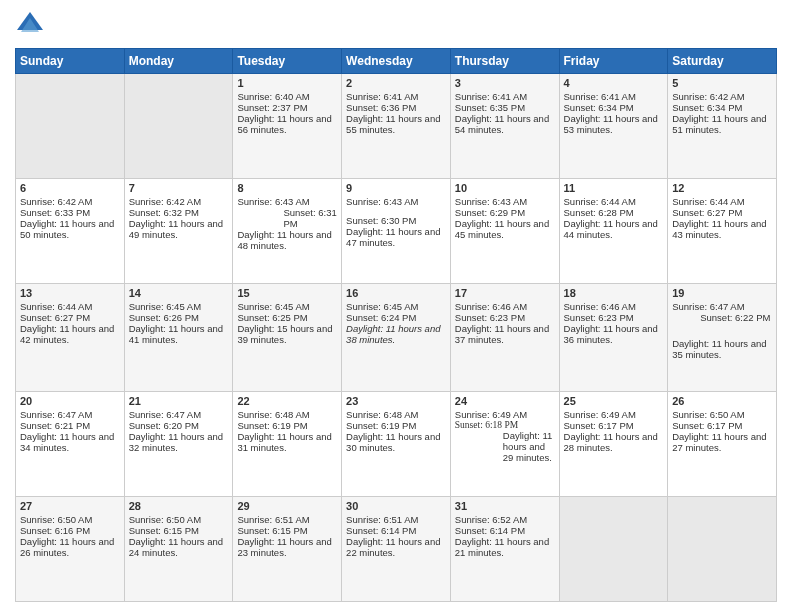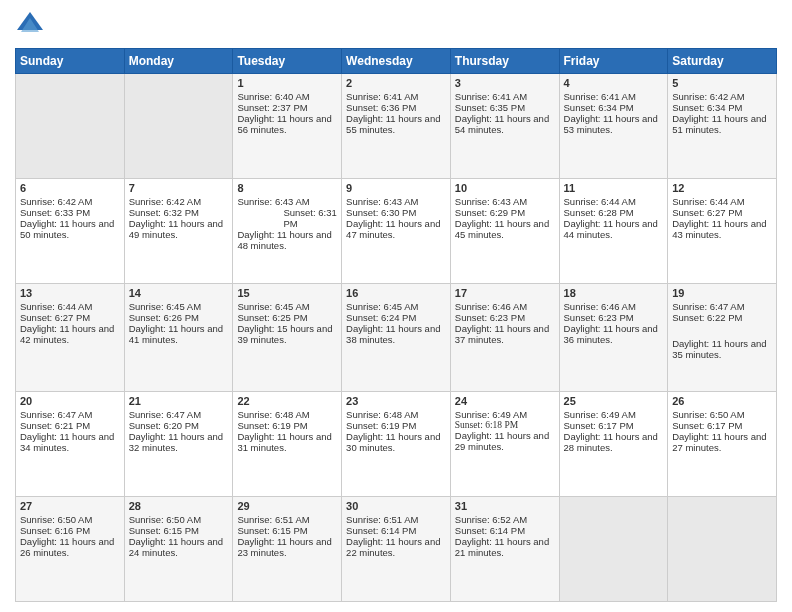--- a/index.html
+++ b/index.html
@@ -182,21 +182,21 @@
           </td>
           <td>
             <span class="day-number">8</span>
             <span style="display: block;">Sunrise: 6:43 AM</span>
             <span style="display: block; margin-left: 46px;">Sunset: 6:31 PM</span>
             <span style="display: block;">Daylight: 11 hours and 48 minutes.</span>
           </td>
           <td>
             <span class="day-number">9</span>
             <span style="display: block;">Sunrise: 6:43 AM</span>
-            <span style="display: block;">Sunset: 6:30 PM</span>
+            <span style="display: block; margin-top: 8px;">Sunset: 6:30 PM</span>
             <span style="display: block;">Daylight: 11 hours and 47 minutes.</span>
           </td>
           <td>
             <span class="day-number">10</span>
             <span style="display: block;">Sunrise: 6:43 AM</span>
             <span style="display: block;">Sunset: 6:29 PM</span>
             <span style="display: block;">Daylight: 11 hours and 45 minutes.</span>
           </td>
           <td>
             <span class="day-number">11</span>
@@ -227,38 +227,38 @@
           <td>
             <span class="day-number">15</span>
             <span style="display: block;">Sunrise: 6:45 AM</span>
             <span style="display: block;">Sunset: 6:25 PM</span>
             <span style="display: block;">Daylight: 15 hours and 39 minutes.</span>
           </td>
           <td>
             <span class="day-number">16</span>
             <span style="display: block;">Sunrise: 6:45 AM</span>
             <span style="display: block;">Sunset: 6:24 PM</span>
-            <span style="display: block;">Daylight: 11 hours and 38 minutes.</span>
+            <span style="display: block; font-style: italic;">Daylight: 11 hours and 38 minutes.</span>
           </td>
           <td>
             <span class="day-number">17</span>
             <span style="display: block;">Sunrise: 6:46 AM</span>
             <span style="display: block;">Sunset: 6:23 PM</span>
             <span style="display: block;">Daylight: 11 hours and 37 minutes.</span>
           </td>
           <td>
             <span class="day-number">18</span>
             <span style="display: block;">Sunrise: 6:46 AM</span>
             <span style="display: block;">Sunset: 6:23 PM</span>
             <span style="display: block;">Daylight: 11 hours and 36 minutes.</span>
           </td>
           <td>
             <span class="day-number">19</span>
             <span style="display: block;">Sunrise: 6:47 AM</span>
-            <span style="display: block;">Sunset: 6:22 PM</span>
+            <span style="display: block; margin-left: 28px;">Sunset: 6:22 PM</span>
             <span style="display: block; margin-top: 15px;">Daylight: 11 hours and 35 minutes.</span>
           </td>
         </tr>
         <tr>
           <td>
             <span class="day-number">20</span>
             <span style="display: block;">Sunrise: 6:47 AM</span>
             <span style="display: block;">Sunset: 6:21 PM</span>
             <span style="display: block;">Daylight: 11 hours and 34 minutes.</span>
           </td>
@@ -277,21 +277,21 @@
           <td>
             <span class="day-number">23</span>
             <span style="display: block;">Sunrise: 6:48 AM</span>
             <span style="display: block;">Sunset: 6:19 PM</span>
             <span style="display: block;">Daylight: 11 hours and 30 minutes.</span>
           </td>
           <td>
             <span class="day-number">24</span>
             <span style="display: block;">Sunrise: 6:49 AM</span>
             <span style="display: block; font-family: Liberation Serif, serif;">Sunset: 6:18 PM</span>
-            <span style="display: block;">Daylight: 11 hours and 29 minutes.</span>
+            <span style="display: block; margin-left: 48px;">Daylight: 11 hours and 29 minutes.</span>
           </td>
           <td>
             <span class="day-number">25</span>
             <span style="display: block;">Sunrise: 6:49 AM</span>
             <span style="display: block;">Sunset: 6:17 PM</span>
             <span style="display: block;">Daylight: 11 hours and 28 minutes.</span>
           </td>
           <td>
             <span class="day-number">26</span>
             <span style="display: block;">Sunrise: 6:50 AM</span>

